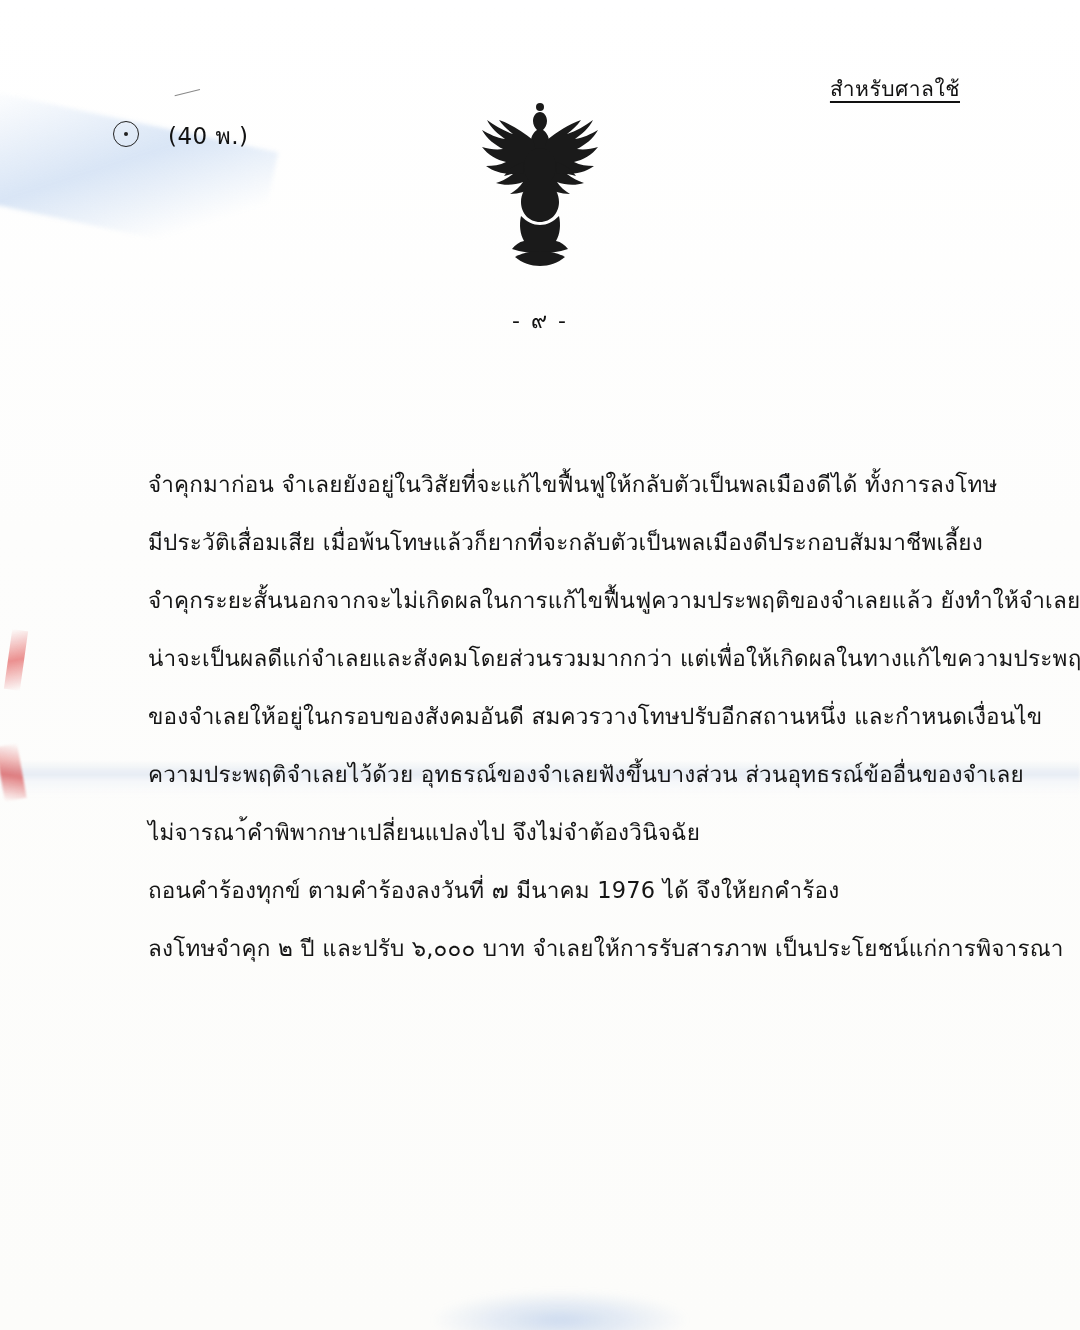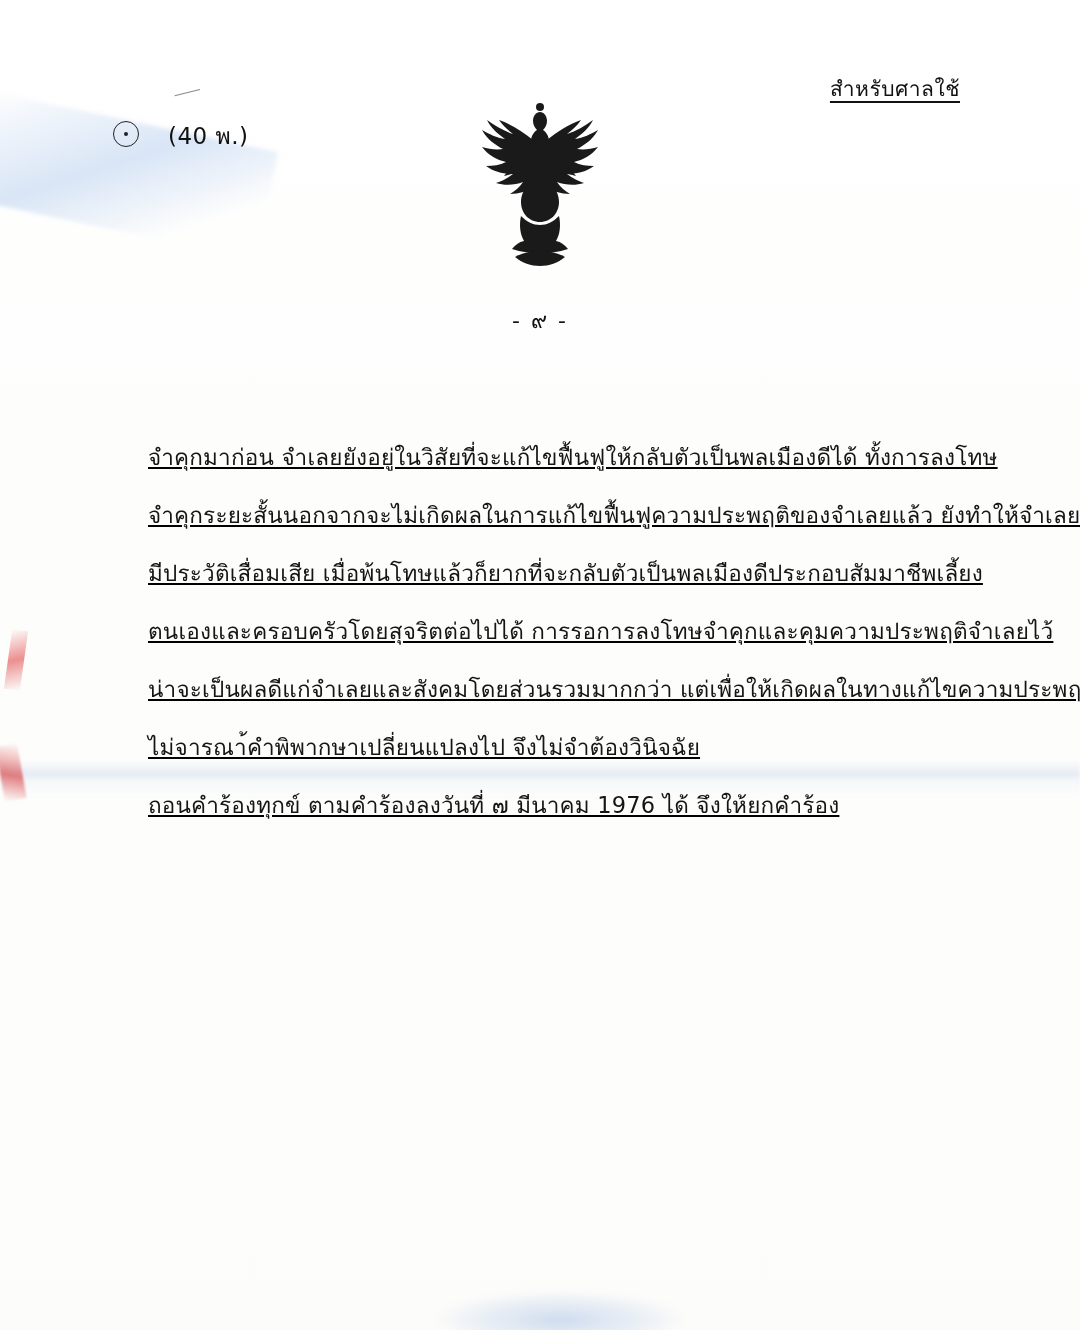--- a/index.html
+++ b/index.html
@@ -150,23 +150,22 @@
     top: 303px;
     transform: translateX(-50%);
     font-size: 22px;
     color: #111;
     letter-spacing: 2px;
   }
 
   .body-text {
     position: absolute;
     left: 148px;
-    top: 428px;
+    top: 455px;
     width: 812px;
-    text-decoration: underline;
   }
   .para {
     margin: 0 0 0 0;
   }
   .line {
     font-size: 22.5px;
     line-height: 58px;
     color: #151515;
     white-space: nowrap;
     letter-spacing: 0.2px;
@@ -214,28 +213,30 @@
       </g>
     </svg>
   </div>
 
   <div class="page-number">- ๙ -</div>
 
   <div class="body-text">
 
     <div class="para">
       <div class="line">จำคุกมาก่อน  จำเลยยังอยู่ในวิสัยที่จะแก้ไขฟื้นฟูให้กลับตัวเป็นพลเมืองดีได้  ทั้งการลงโทษ</div>
+      <div class="line">มีประวัติเสื่อมเสีย  เมื่อพ้นโทษแล้วก็ยากที่จะกลับตัวเป็นพลเมืองดีประกอบสัมมาชีพเลี้ยง</div>
       <div class="line">จำคุกระยะสั้นนอกจากจะไม่เกิดผลในการแก้ไขฟื้นฟูความประพฤติของจำเลยแล้ว  ยังทำให้จำเลย</div>
-      <div class="line">มีประวัติเสื่อมเสีย  เมื่อพ้นโทษแล้วก็ยากที่จะกลับตัวเป็นพลเมืองดีประกอบสัมมาชีพเลี้ยง</div>
-      <div class="line">ตนเองและครอบครัวโดยสุจริตต่อไปได้  การรอการลงโทษจำคุกและคุมความประพฤติจำเลยไว้</div>
       <div class="line">น่าจะเป็นผลดีแก่จำเลยและสังคมโดยส่วนรวมมากกว่า  แต่เพื่อให้เกิดผลในทางแก้ไขความประพฤติ</div>
+      <div class="line">ของจำเลยให้อยู่ในกรอบของสังคมอันดี  สมควรวางโทษปรับอีกสถานหนึ่ง  และกำหนดเงื่อนไข</div>
+      <div class="line">ความประพฤติจำเลยไว้ด้วย  อุทธรณ์ของจำเลยฟังขึ้นบางส่วน  ส่วนอุทธรณ์ข้ออื่นของจำเลย</div>
       <div class="line">ไม่จารณา้คำพิพากษาเปลี่ยนแปลงไป  จึงไม่จำต้องวินิจฉัย</div>
     </div>
 
     <div class="para">
       <div class="line">ถอนคำร้องทุกข์ ตามคำร้องลงวันที่  ๗  มีนาคม  1976  ได้  จึงให้ยกคำร้อง</div>
     </div>
 
     <div class="para">
+      <div class="line">ลงโทษจำคุก ๒ ปี และปรับ ๖,๐๐๐ บาท จำเลยให้การรับสารภาพ เป็นประโยชน์แก่การพิจารณา</div>
     </div>
 
   </div>
 </div>
 
 </body></html>

